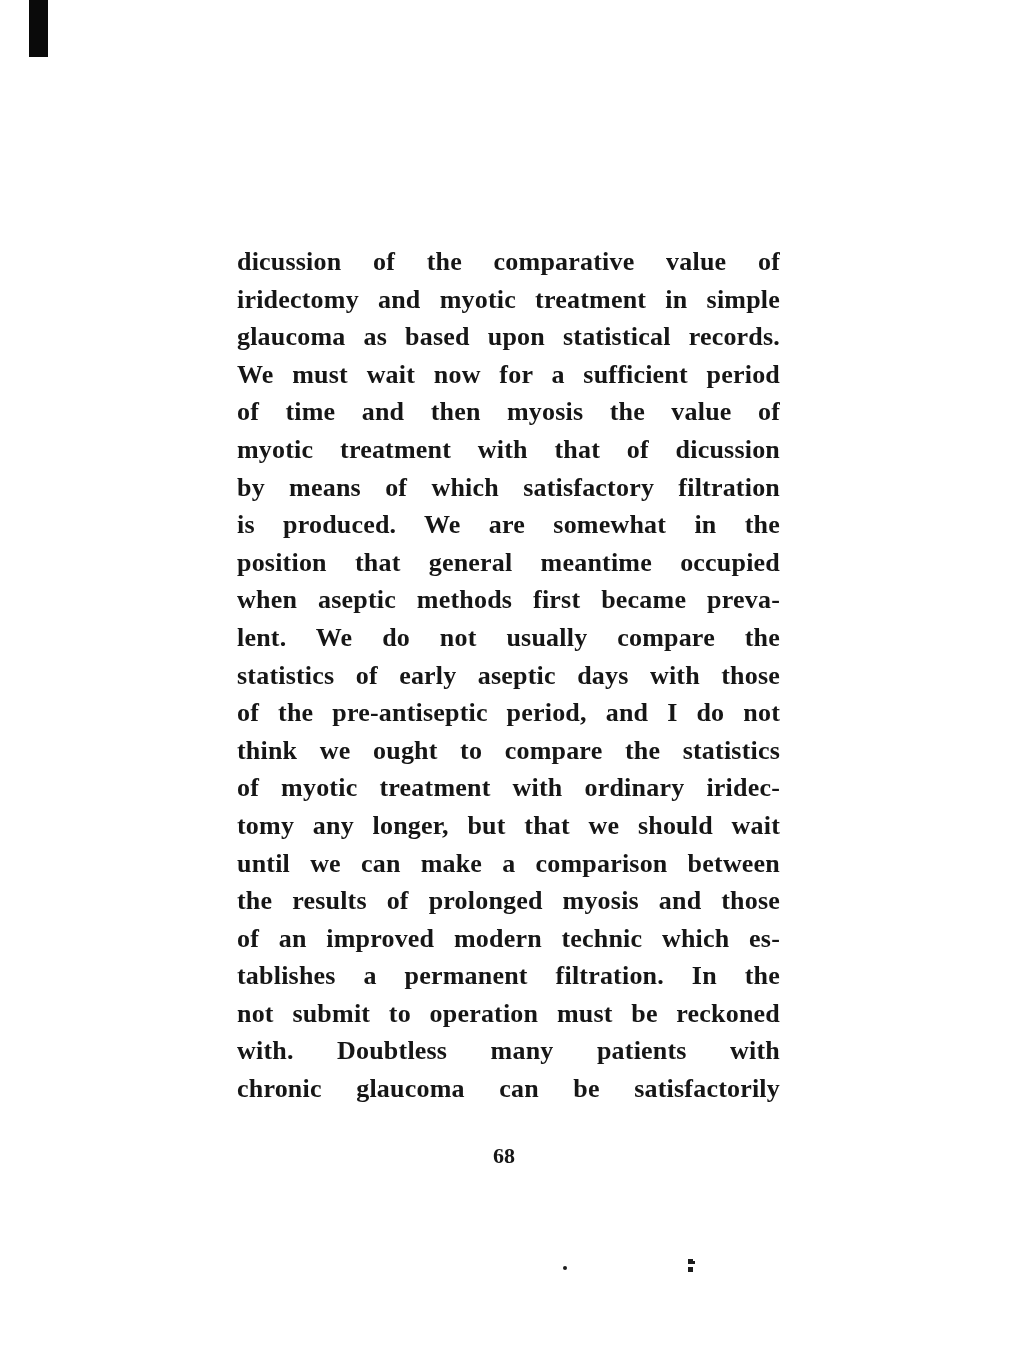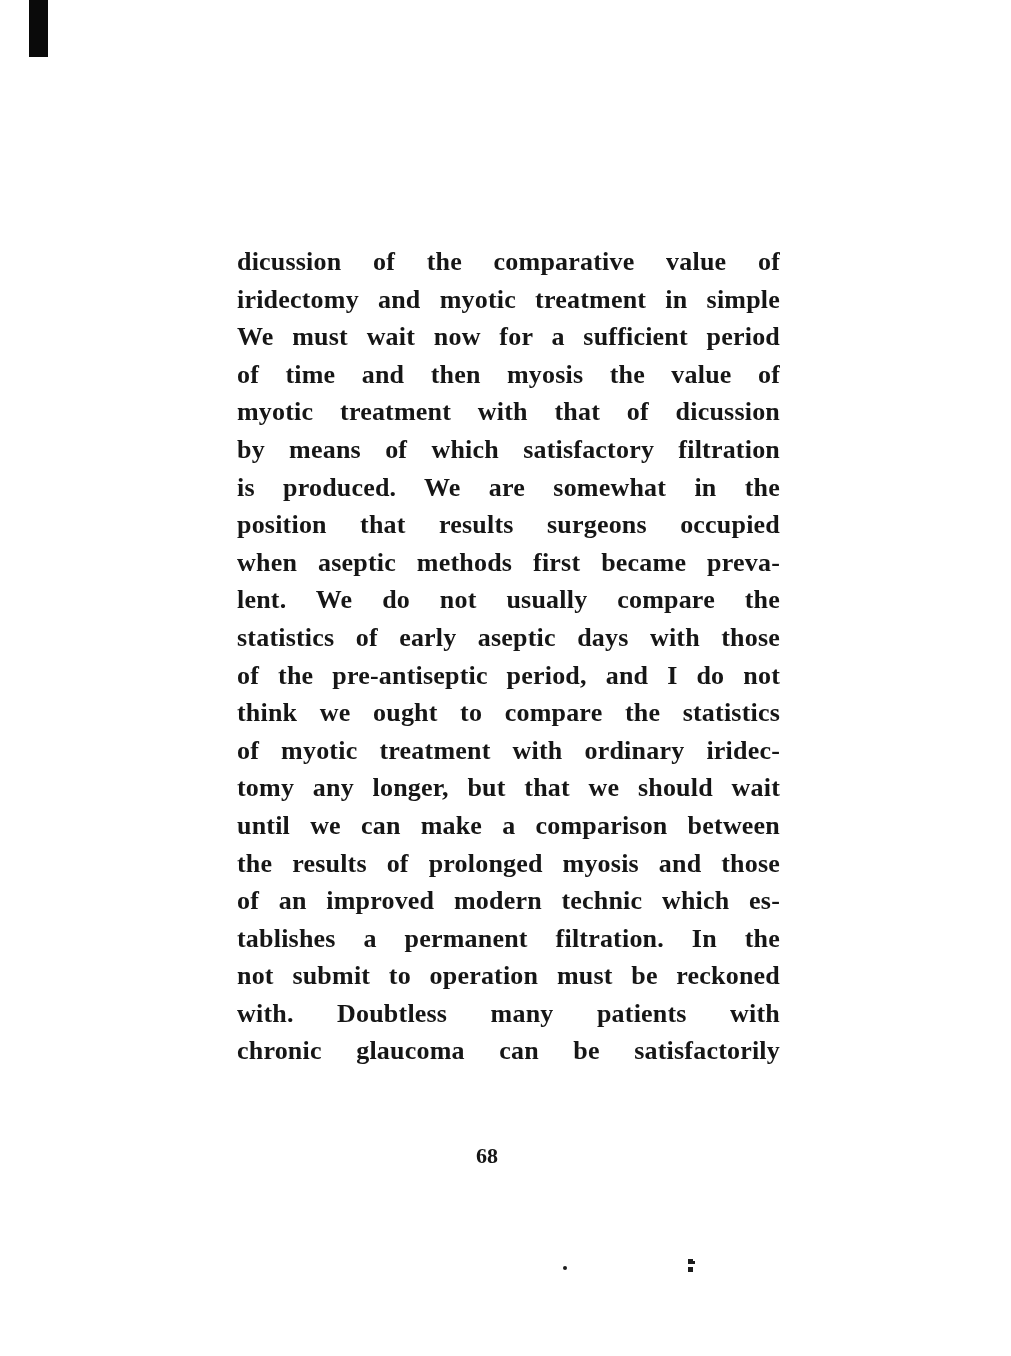--- a/index.html
+++ b/index.html
@@ -42,21 +42,21 @@
     text-align: justify;
     text-align-last: justify;
     text-justify: inter-word;
     overflow: hidden;
     white-space: nowrap; 
   }
   
   .line { white-space: normal; }
   .page-number {
     position: absolute;
-    left: 222px;
+    left: 239px;
     top: 1143px;
     width: 530px;
     text-align: center;
     font-size: 22px;
     font-weight: bold;
     line-height: 26px;
   }
   
   .speck-dot {
     position: absolute;
@@ -80,26 +80,27 @@
 </head>
 <body>
 
 <div class="page">
 
   <div class="scan-bar"></div>
 
   <main class="text-block">
     <p class="line">dicussion of the comparative value of</p>
     <p class="line">iridectomy and myotic treatment in simple</p>
+    <p class="line">glaucoma as based upon statistical records.</p>
     <p class="line">We must wait now for a sufficient period</p>
     <p class="line">of time and then myosis the value of</p>
     <p class="line">myotic treatment with that of dicussion</p>
     <p class="line">by means of which satisfactory filtration</p>
     <p class="line">is produced. We are somewhat in the</p>
-    <p class="line">position that results surgeons occupied</p>
+    <p class="line">position that general meantime occupied</p>
     <p class="line">when aseptic methods first became preva-</p>
     <p class="line">lent. We do not usually compare the</p>
     <p class="line">statistics of early aseptic days with those</p>
     <p class="line">of the pre-antiseptic period, and I do not</p>
     <p class="line">think we ought to compare the statistics</p>
     <p class="line">of myotic treatment with ordinary iridec-</p>
     <p class="line">tomy any longer, but that we should wait</p>
     <p class="line">until we can make a comparison between</p>
     <p class="line">the results of prolonged myosis and those</p>
     <p class="line">of an improved modern technic which es-</p>

